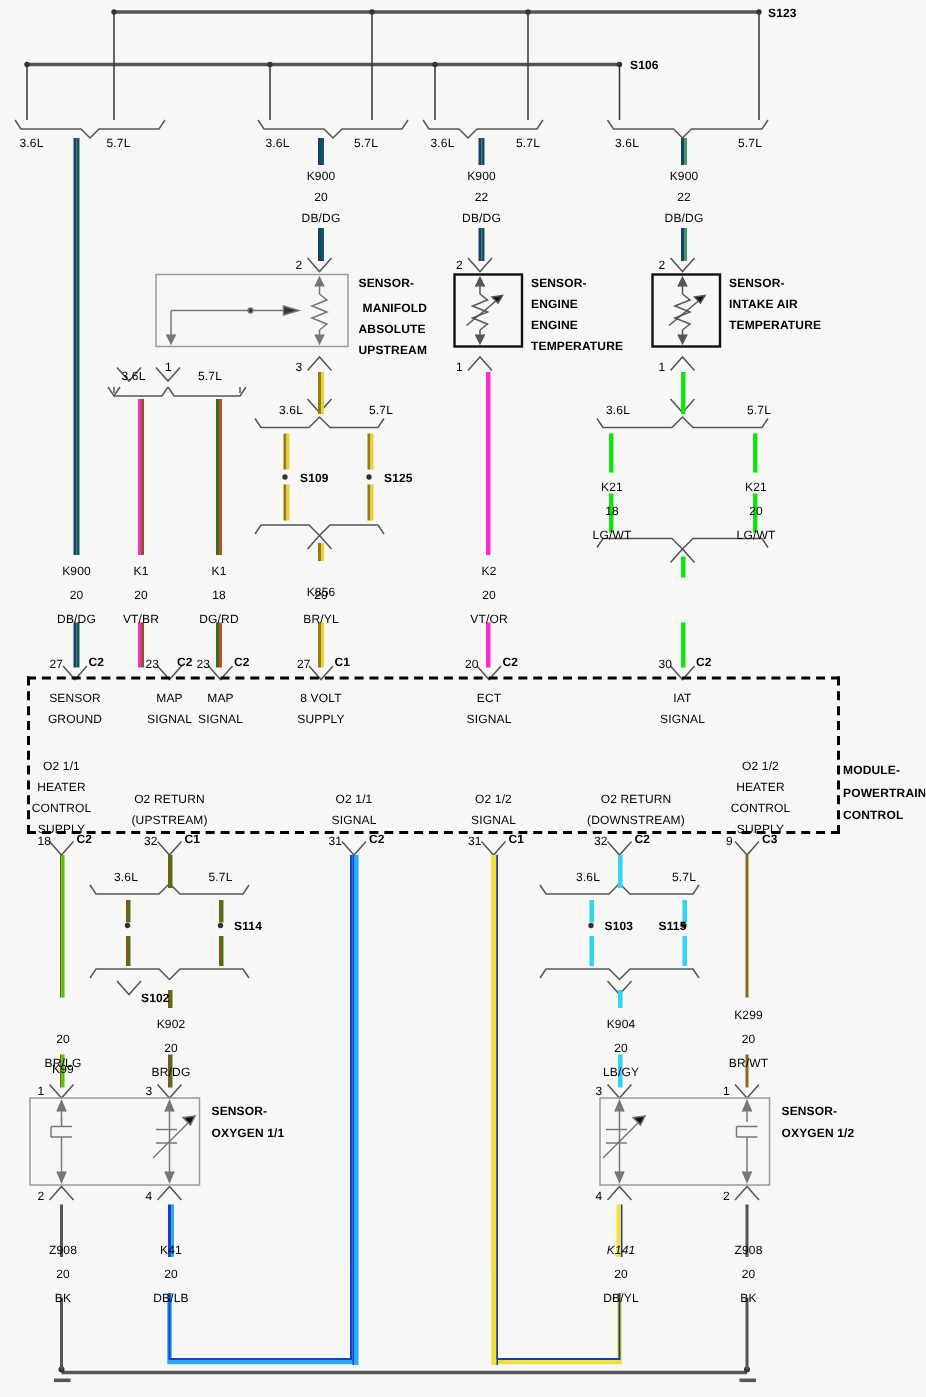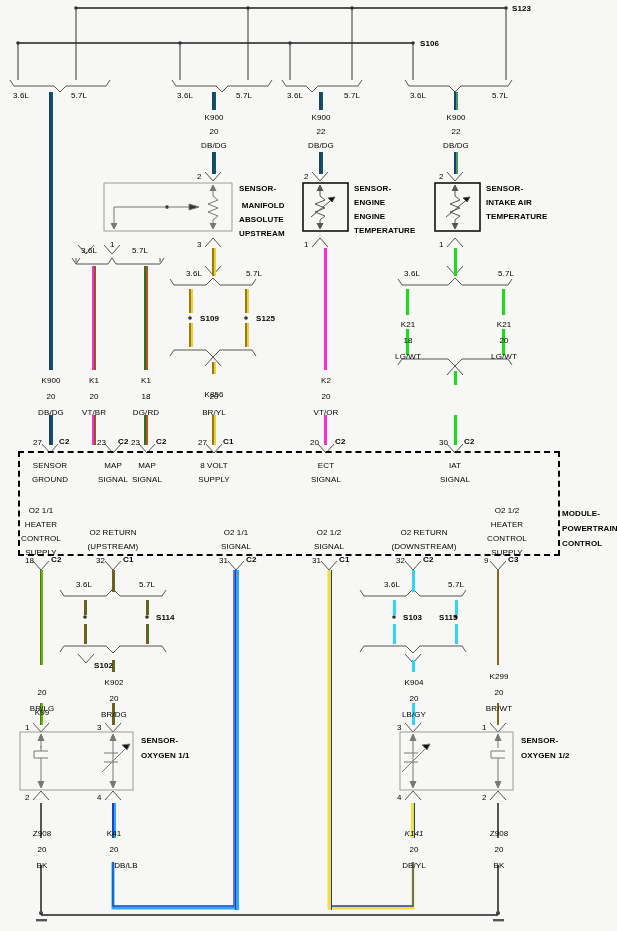--- a/index.html
+++ b/index.html
@@ -421,21 +421,21 @@
   <div class="lbl c" style="left:499px;top:672px;">K299</div>
   <div class="lbl c" style="left:499px;top:688px;">20</div>
   <div class="lbl c" style="left:499px;top:704px;">BR/WT</div>
 
   <div class="lbl c" style="left:42px;top:829px;">Z908</div>
   <div class="lbl c" style="left:42px;top:845px;">20</div>
   <div class="lbl c" style="left:42px;top:861px;">BK</div>
 
   <div class="lbl c" style="left:114px;top:829px;">K41</div>
   <div class="lbl c" style="left:114px;top:845px;">20</div>
-  <div class="lbl c" style="left:114px;top:861px;margin-left:12px;">DB/LB</div>
+  <div class="lbl c" style="left:114px;top:861px;">DB/LB</div>
 
   <div class="lbl c" style="left:414px;top:829px;font-style:italic;">K141</div>
   <div class="lbl c" style="left:414px;top:845px;">20</div>
   <div class="lbl c" style="left:414px;top:861px;">DB/YL</div>
 
   <div class="lbl c" style="left:499px;top:829px;">Z908</div>
   <div class="lbl c" style="left:499px;top:845px;">20</div>
   <div class="lbl c" style="left:499px;top:861px;">BK</div>
 
   <div style="position:absolute;left:239px;top:184px;">

